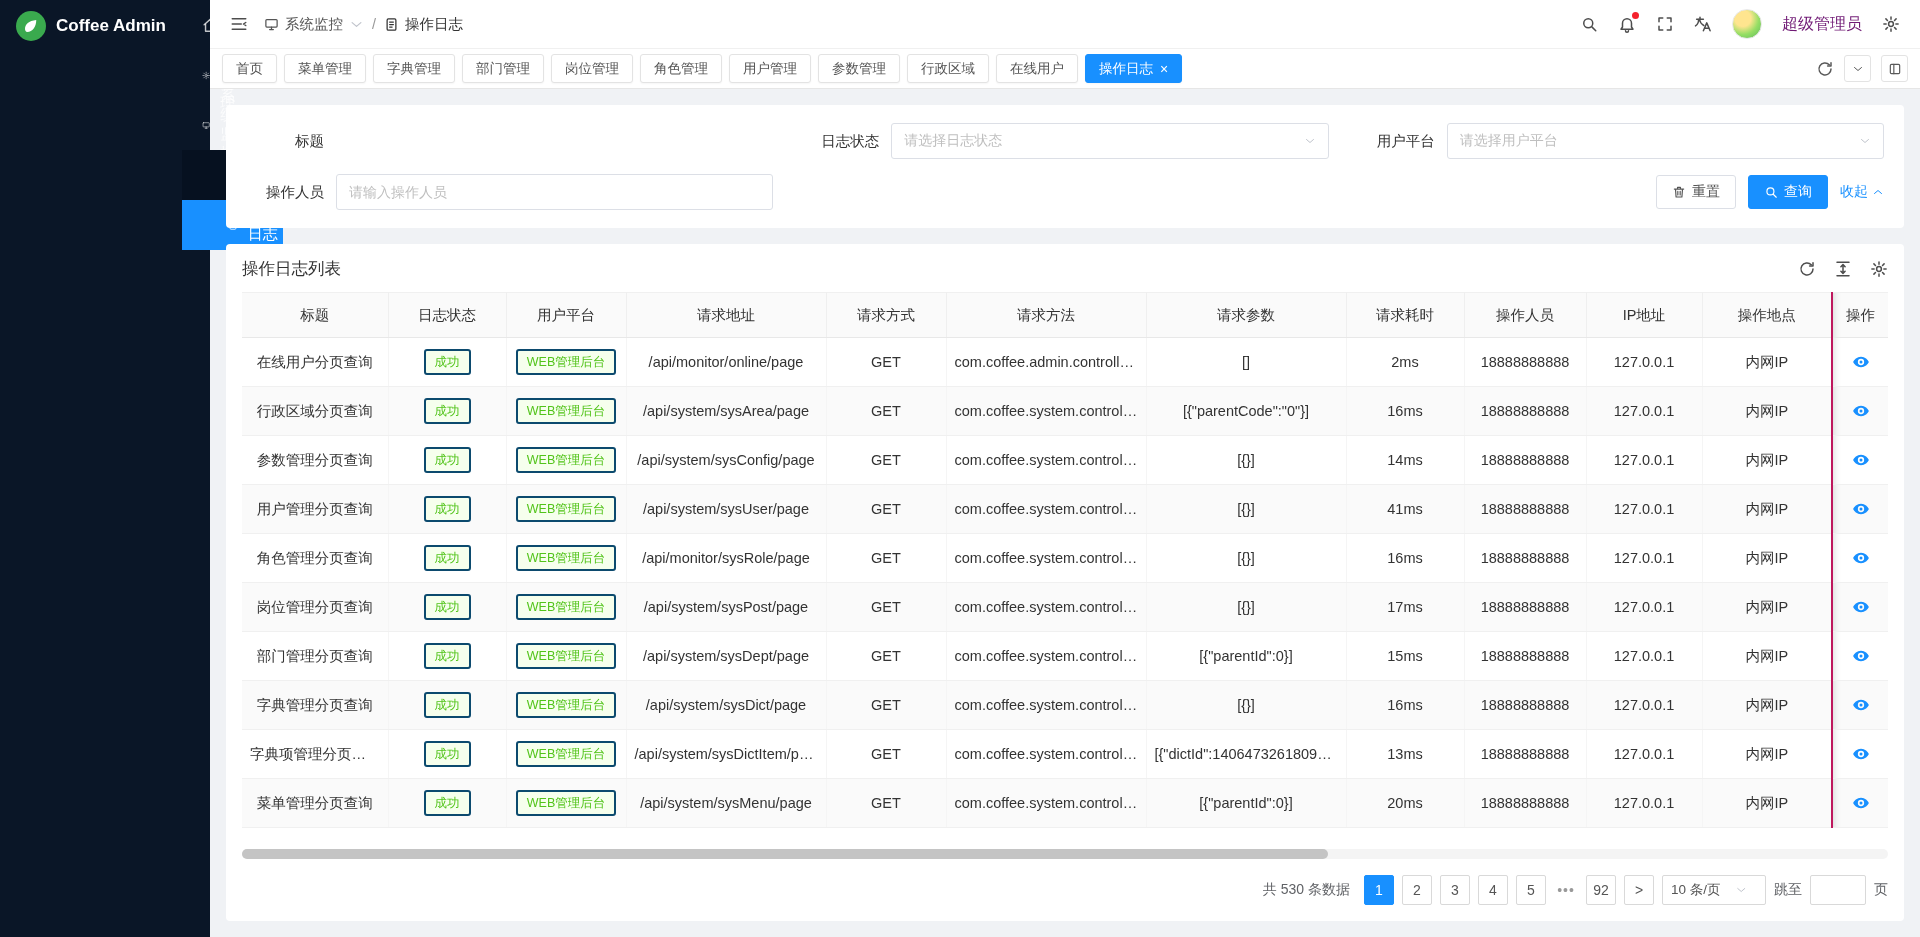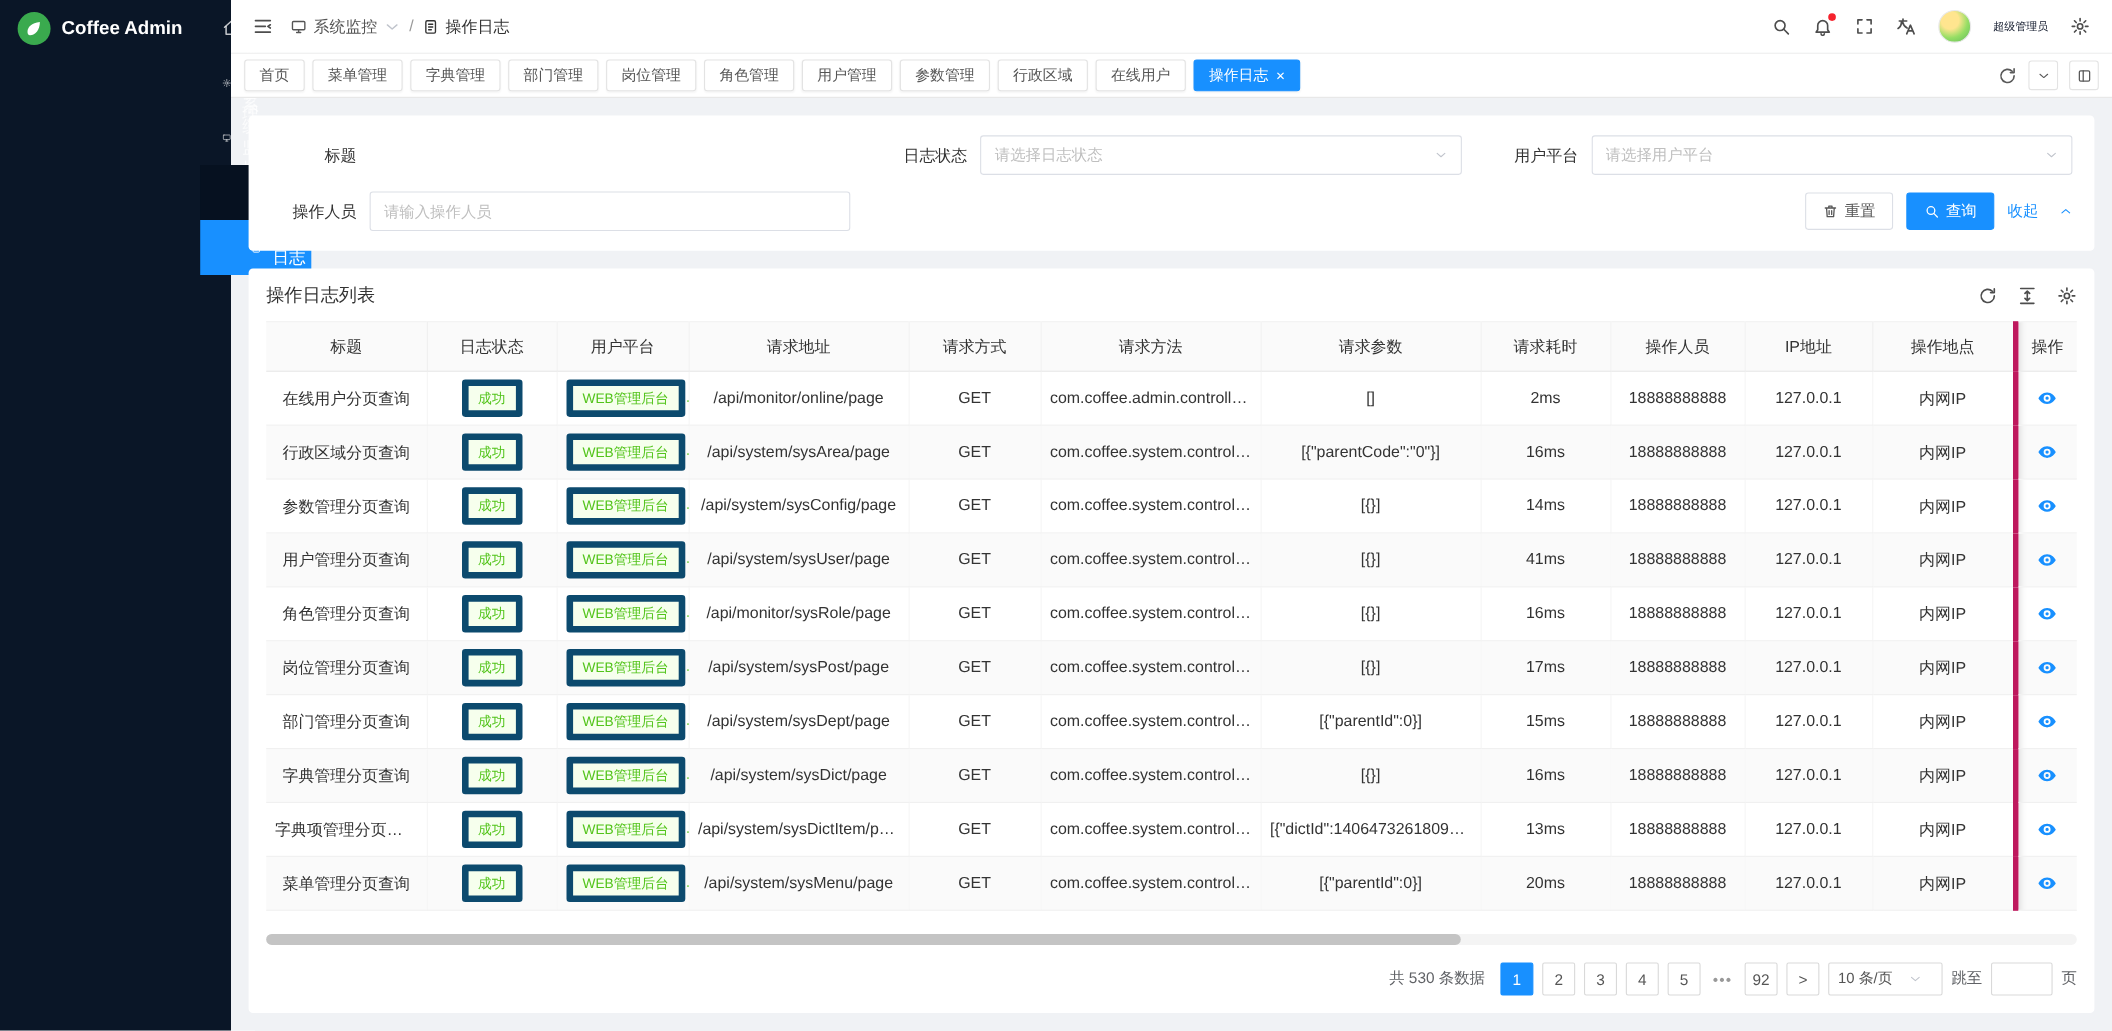--- a/index.html
+++ b/index.html
@@ -35,21 +35,21 @@
   .tb-icon{position:relative;width:18px;height:18px;color:#4d4d4d;cursor:pointer;display:inline-flex;align-items:center;justify-content:center}
   .tb-icon .ic{width:18px;height:18px}
   .breadcrumb{display:flex;align-items:center;gap:8px;color:#555;font-size:14.5px}
   .crumb{display:inline-flex;align-items:center;gap:6px;cursor:pointer}
   .crumb .ic{width:15px;height:15px}
   .crumb-sep{color:#999}
   .crumb.current{color:#333;cursor:default}
   .topbar-right{margin-left:auto;display:flex;align-items:center;gap:20px}
   .dot{position:absolute;top:-3px;right:-3px;width:7px;height:7px;border-radius:50%;background:#f5222d}
   .avatar{width:30px;height:30px;border-radius:50%;background:radial-gradient(circle at 35% 30%,#ffe58f 0 30%,#95de64 60%,#5cb85c);border:1px solid #e8e8e8;cursor:pointer}
-  .username{font-size:10px;color:#0f172a;cursor:pointer;white-space:nowrap}
+  .username{font-size:16px;color:#701a75;cursor:pointer;white-space:nowrap}
 
   
   .tabbar{height:41px;background:#fff;border-top:1px solid #f0f0f0;border-bottom:1px solid #e6e6e6;display:flex;align-items:center;padding:0 12px;flex-shrink:0}
   .tabs{display:flex;align-items:center;gap:7px;flex:1;min-width:0}
   .tab{display:inline-flex;align-items:center;gap:7px;height:29px;padding:0 13px;border:1px solid #e3e3e3;border-radius:3px;background:#fff;color:#555;font-size:13.5px;box-shadow:0 1px 2px rgba(0,0,0,.04);cursor:pointer;white-space:nowrap}
   .tab.active{background:#1890ff;border-color:#1890ff;color:#fff}
   .tab-close{font-size:14px;line-height:1;cursor:pointer}
   .tab-tools{display:flex;align-items:center;gap:10px;margin-left:12px}
   .tab-tools .tb-icon{color:#595959}
   .tbb-box{width:27px;height:27px;border:1px solid #e3e3e3;border-radius:3px;display:inline-flex;align-items:center;justify-content:center;color:#595959;cursor:pointer;background:#fff}
@@ -65,34 +65,34 @@
   .control{flex:1;height:36px;border:1px solid #dcdfe6;border-radius:3px;background:#fff;font-size:14px;color:#333;padding:0 12px;min-width:0}
   input.control{outline:none}
   input.control::placeholder{color:#bfbfbf}
   .select{display:flex;align-items:center;cursor:pointer}
   .select .ph{flex:1;color:#bfbfbf;white-space:nowrap;overflow:hidden;text-overflow:ellipsis}
   .sel-caret{color:#c0c4cc}
   .f-actions{grid-column:2 / 4;display:flex;align-items:center;justify-content:flex-end;gap:12px}
   .btn{height:34px;padding:0 15px;border-radius:3px;border:1px solid #dcdfe6;background:#fff;color:#555;font-size:14px;display:inline-flex;align-items:center;gap:6px;cursor:pointer;font-family:Liberation Sans, sans-serif}
   .btn .ic{color:inherit}
   .btn.primary{background:#1890ff;border-color:#1890ff;color:#fff}
-  .collapse-link{color:#1890ff;display:inline-flex;align-items:center;gap:19px;font-size:14px;cursor:pointer;text-decoration:none}
+  .collapse-link{color:#1890ff;display:inline-flex;align-items:center;gap:4px;font-size:14px;cursor:pointer;text-decoration:none}
 
   
   .table-card{background:#fff;border-radius:4px;padding:14px 16px 16px;flex:1;display:flex;flex-direction:column;overflow:hidden;min-height:0}
   .table-head{display:flex;margin-bottom:12px;flex-shrink:0}
   .table-head h3{font-size:16.5px;font-weight:500;color:#333}
   .table-tools{margin-left:auto;display:flex;align-items:center;gap:18px;color:#4d4d4d}
   table{width:100%;border-collapse:collapse;table-layout:fixed;font-size:14.5px;border-top:1px solid #f0f0f0}
   th{background:#fafafa;height:45px;font-weight:500;color:#333;text-align:center;border-bottom:1px solid #e8e8e8;border-right:1px solid #efefef;padding:0 8px;white-space:nowrap;overflow:hidden;text-overflow:ellipsis}
   td{height:49px;text-align:center;border-bottom:1px solid #f0f0f0;border-right:1px solid #f5f5f5;color:#333;padding:0 8px;white-space:nowrap;overflow:hidden;text-overflow:ellipsis;background:#fff}
   tbody tr:nth-child(even) td{background:#fafafa}
   th:last-child,td:last-child{border-right:none}
-  .tag{display:inline-block;padding:3px 9px;font-size:12.5px;line-height:1.35;border-radius:3px;background:#f6ffed;border:6px solid #0c4a6e;color:#52c41a}
-  .op-cell{border-left:5px solid #be185d;box-shadow:inset 10px 0 8px -10px rgba(0,0,0,.18)}
+  .tag{display:inline-block;padding:3px 9px;font-size:12.5px;line-height:1.35;border-radius:3px;background:#f6ffed;border:2px solid #0c4a6e;color:#52c41a}
+  .op-cell{border-left:2px solid #be185d;box-shadow:inset 10px 0 8px -10px rgba(0,0,0,.18)}
   .eye{display:inline-flex;width:18px;height:18px;color:#1890ff;cursor:pointer;vertical-align:middle}
   .eye svg{width:100%;height:100%}
 
   
   .hscroll{margin-top:auto;height:10px;border-radius:5px;background:#f4f4f4;position:relative;flex-shrink:0}
   .hscroll-thumb{position:absolute;left:0;top:0;height:10px;width:66%;background:#c4c4c4;border-radius:5px;cursor:pointer}
 
   
   .pagination{display:flex;align-items:center;justify-content:flex-end;gap:8px;color:#606266;font-size:14px;margin-top:16px;flex-shrink:0}
   .total{margin-right:6px;white-space:nowrap}

